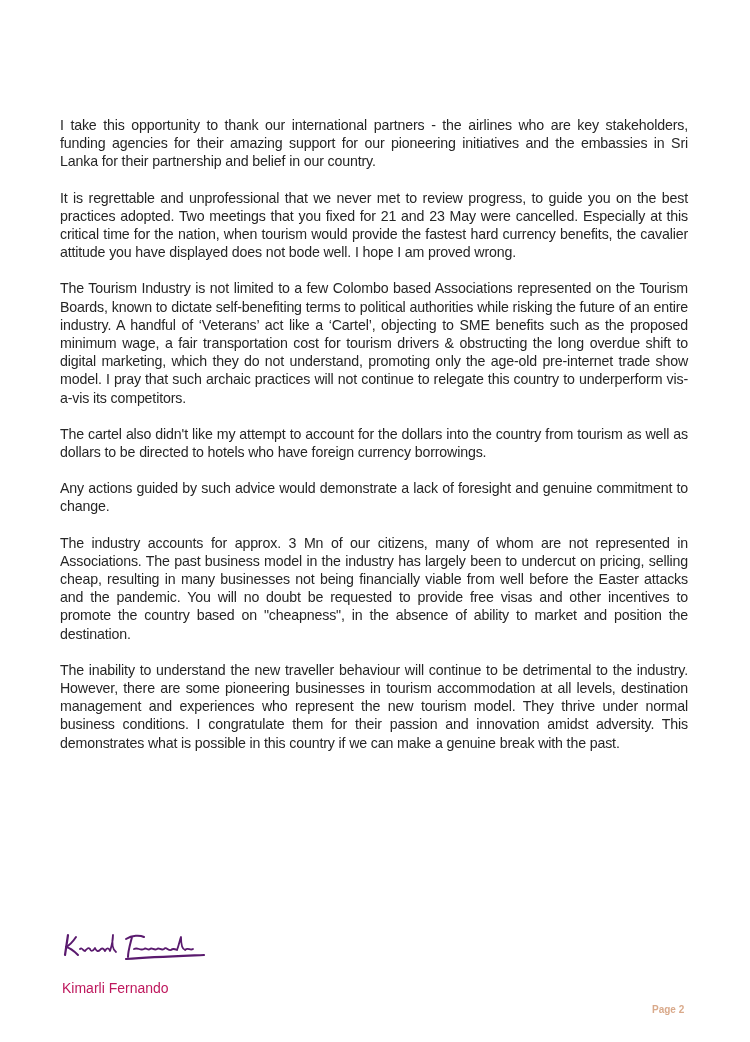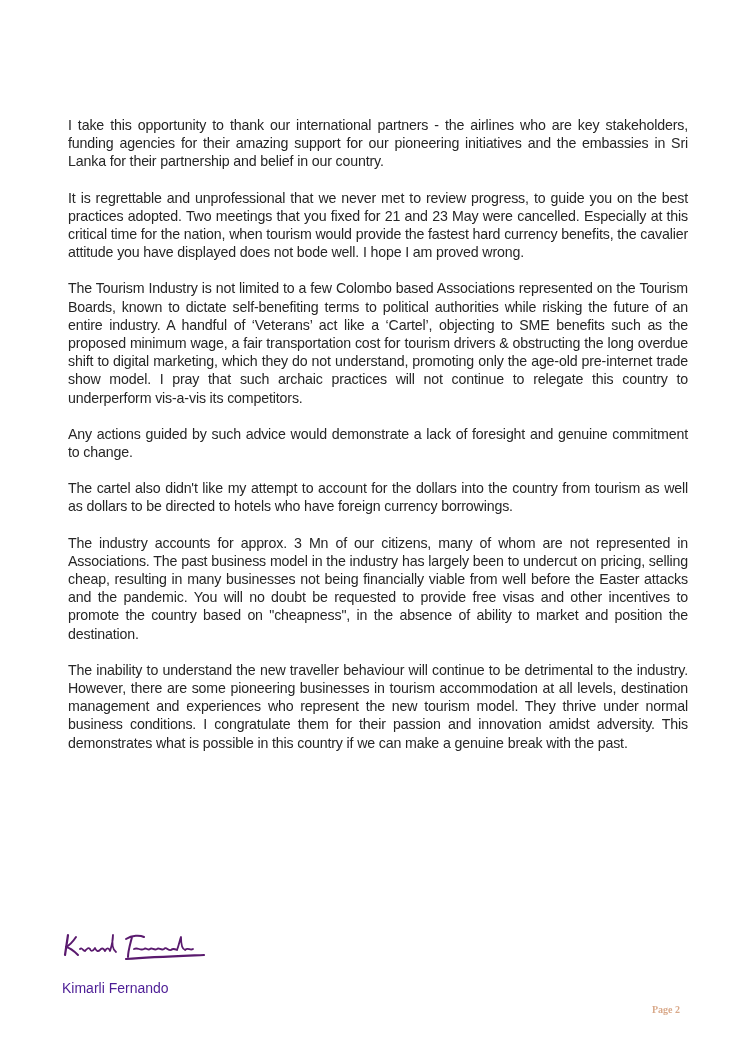--- a/index.html
+++ b/index.html
@@ -8,46 +8,46 @@
       position: absolute; left: 0; top: 0; width: 750px; height: 1042px;
       background: #ffffff;
     }
     .body-text {
       position: absolute; left: 60px; top: 116px; width: 628px;
       font-family: "Liberation Sans Narrow", "Liberation Sans", sans-serif;
       font-size: 14.2px; line-height: 18.2px; color: #262626;
       letter-spacing: -0.15px;
     }
     .body-text p {
-      margin: 0 0 18px 8px; text-align: justify; text-align-last: left;
+      margin: 0 0 18px 0; text-align: justify; text-align-last: left;
     }
     .closing { margin: 0; }
     .signature {
       position: absolute; left: 62px; top: 925px; width: 180px; height: 44px;
     }
     .signer-name {
       position: absolute; left: 62px; top: 980px;
-      font-family: "Liberation Sans", sans-serif; font-size: 14px; color: #4c1d95;
+      font-family: "Liberation Sans", sans-serif; font-size: 14px; color: #be185d;
     }
     .page-number {
       position: absolute; left: 652px; top: 1004px;
-      font-family: Liberation Serif, serif; font-size: 10px; font-weight: bold;
+      font-family: Liberation Sans, sans-serif; font-size: 10px; font-weight: bold;
       color: #d9a98a;
     }
   </style>
 </head>
 <body>
 
 <div class="page">
   <div class="body-text">
     <p>I take this opportunity to thank our international partners - the airlines who are key stakeholders, funding agencies for their amazing support for our pioneering initiatives and the embassies in Sri Lanka for their partnership and belief in our country.</p>
     <p>It is regrettable and unprofessional that we never met to review progress, to guide you on the best practices adopted. Two meetings that you fixed for 21 and 23 May were cancelled. Especially at this critical time for the nation, when tourism would provide the fastest hard currency benefits, the cavalier attitude you have displayed does not bode well. I hope I am proved wrong.</p>
     <p>The Tourism Industry is not limited to a few Colombo based Associations represented on the Tourism Boards, known to dictate self-benefiting terms to political authorities while risking the future of an entire industry. A handful of ‘Veterans’ act like a ‘Cartel’, objecting to SME benefits such as the proposed minimum wage, a fair transportation cost for tourism drivers &amp; obstructing the long overdue shift to digital marketing, which they do not understand, promoting only the age-old pre-internet trade show model. I pray that such archaic practices will not continue to relegate this country to underperform vis-a-vis its competitors.</p>
+    <p>The cartel also didn't like my attempt to account for the dollars into the country from tourism as well as dollars to be directed to hotels who have foreign currency borrowings.</p>
     <p>Any actions guided by such advice would demonstrate a lack of foresight and genuine commitment to change.</p>
-    <p>The cartel also didn't like my attempt to account for the dollars into the country from tourism as well as dollars to be directed to hotels who have foreign currency borrowings.</p>
     <p>The industry accounts for approx. 3 Mn of our citizens, many of whom are not represented in Associations. The past business model in the industry has largely been to undercut on pricing, selling cheap, resulting in many businesses not being financially viable from well before the Easter attacks and the pandemic. You will no doubt be requested to provide free visas and other incentives to promote the country based on "cheapness", in the absence of ability to market and position the destination.</p>
     <p>The inability to understand the new traveller behaviour will continue to be detrimental to the industry. However, there are some pioneering businesses in tourism accommodation at all levels, destination management and experiences who represent the new tourism model. They thrive under normal business conditions. I congratulate them for their passion and innovation amidst adversity. This demonstrates what is possible in this country if we can make a genuine break with the past.</p>
   </div>
 
   <svg class="signature" viewBox="0 0 180 44" fill="none" stroke="#5a1a6e" stroke-linecap="round" stroke-linejoin="round">
     <path d="M6 10 L3 30" stroke-width="2.2"></path>
     <path d="M14 12 C10 18 8 20 4 22 C9 23 12 26 16 30" stroke-width="2"></path>
     <path d="M18 24 C20 22 21 26 23 26 C25 24 26 22 28 24 C29 27 31 26 33 23 C34 26 36 27 38 25 C40 22 42 24 43 26 C45 22 47 23 48 26 C50 20 51 14 51 10 C50 16 50 24 54 27" stroke-width="1.8"></path>
     <path d="M64 14 C70 10 78 10 82 12 M70 12 C68 20 66 26 66 32" stroke-width="2"></path>
     <path d="M72 24 C76 22 78 26 82 24 C84 22 86 26 88 24 C90 22 92 26 95 24 C97 22 99 26 102 24 C104 21 106 26 109 25 C111 23 113 24 115 25 C117 20 118 14 119 12 C119 18 120 24 123 25 C126 22 128 26 131 24" stroke-width="1.8"></path>

